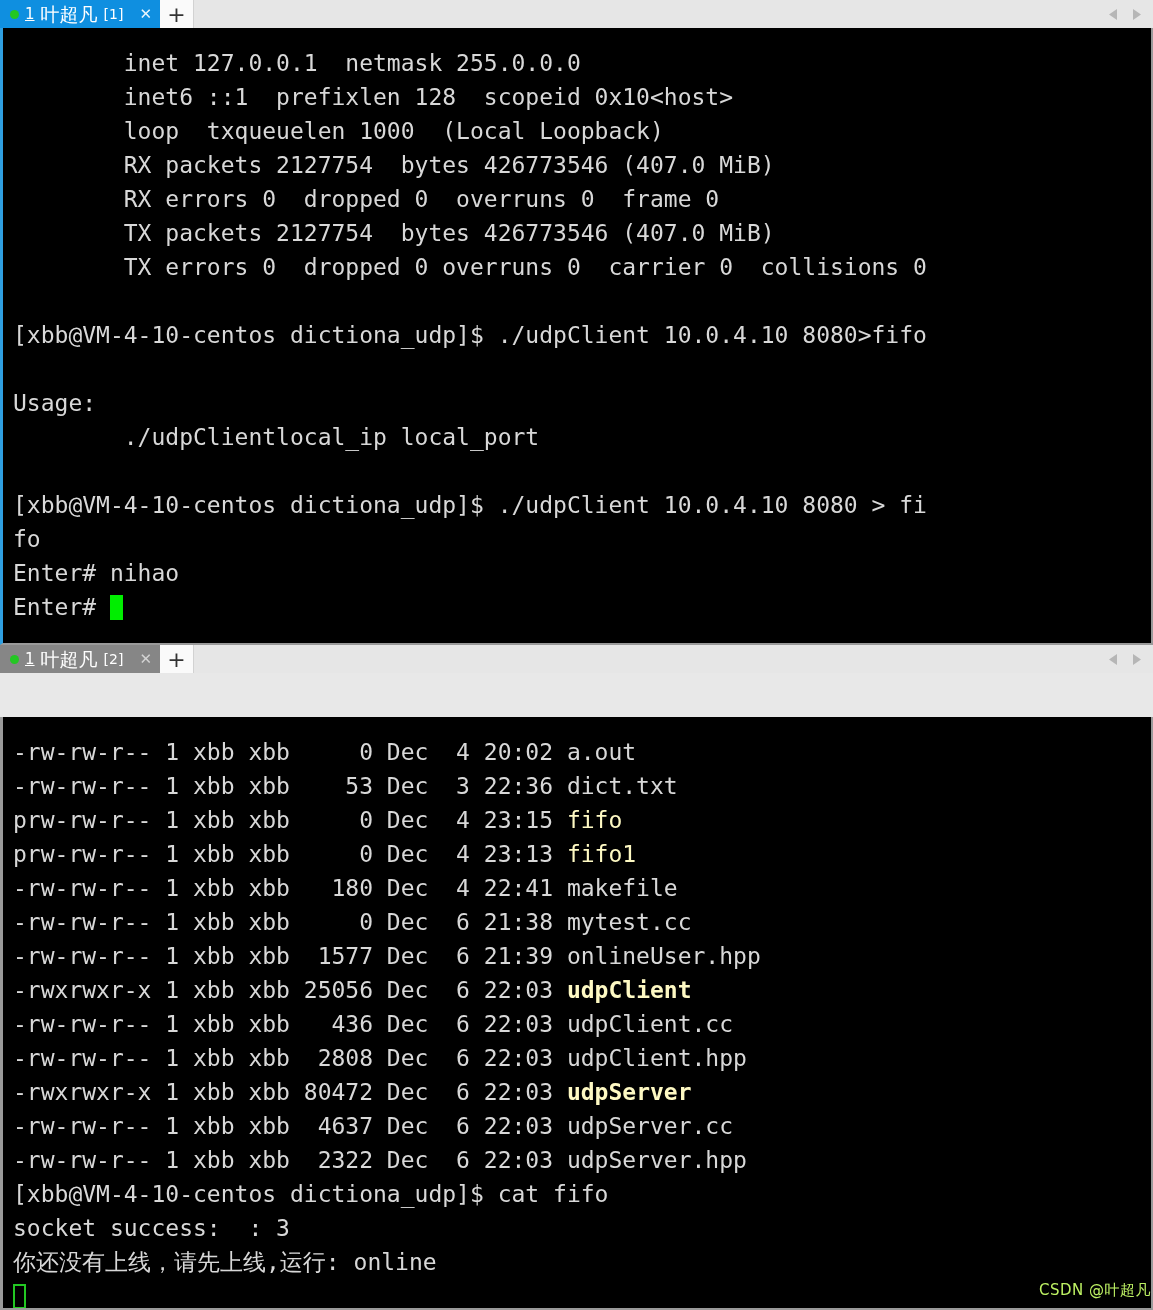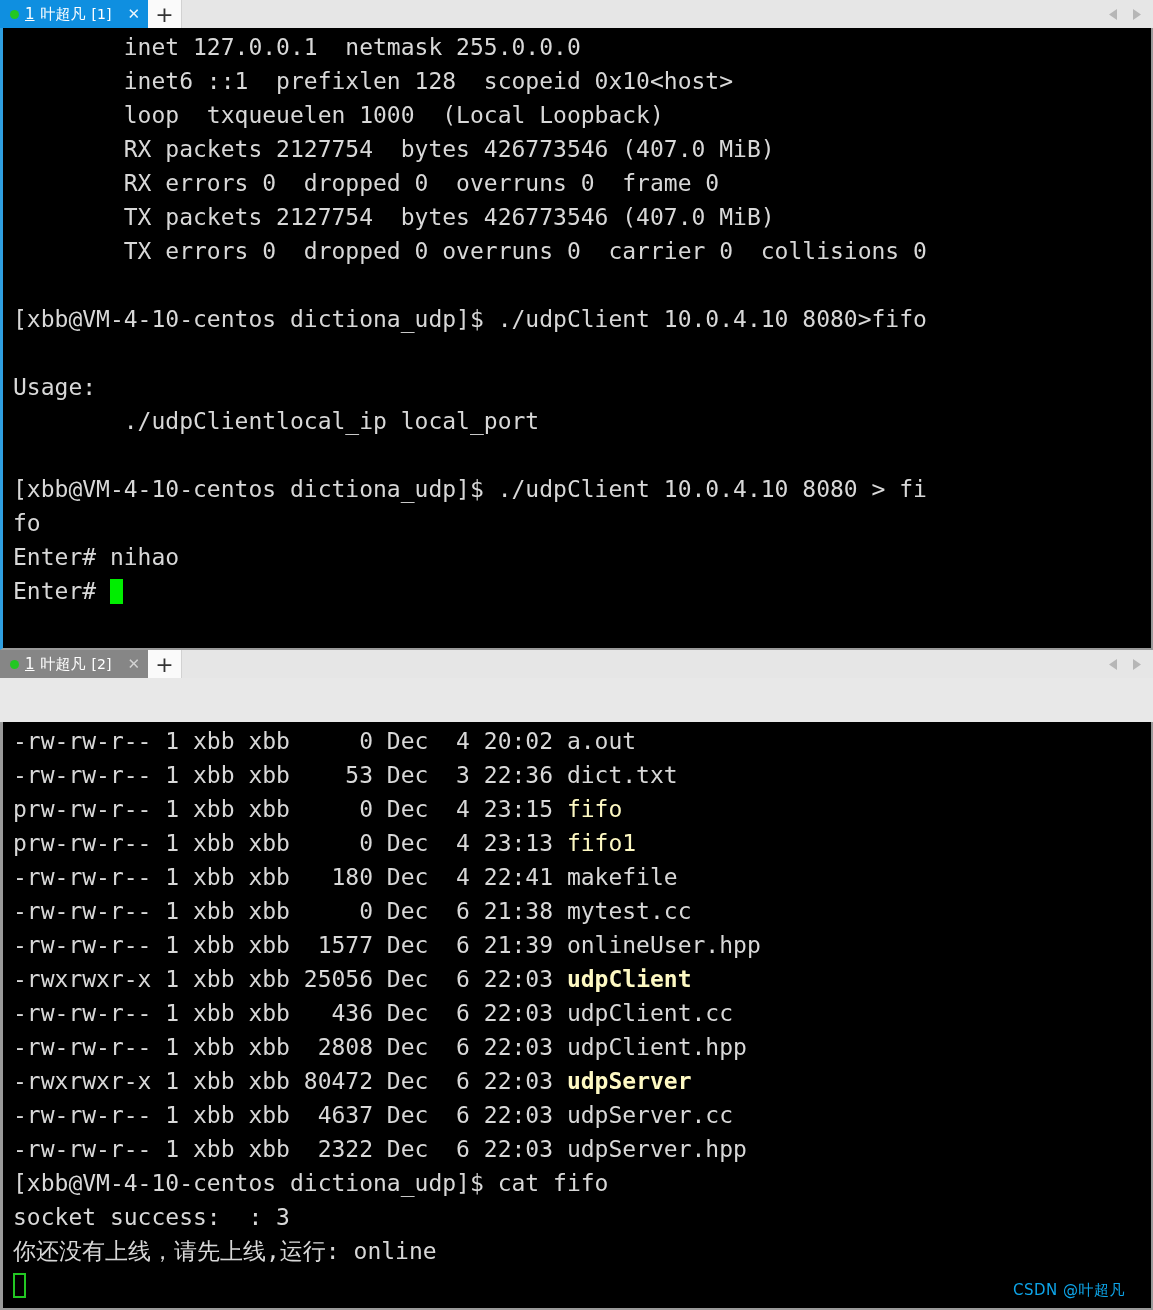--- a/index.html
+++ b/index.html
@@ -66,21 +66,21 @@
     background: #23c723;
     display: inline-block;
     flex: 0 0 auto;
   }
   .tab-num {
     text-decoration: underline;
     font-size: 15px;
     line-height: 1;
   }
   .tab-title {
-    font-size: 15px;
+    font-size: 19px;
     line-height: 1;
     white-space: nowrap;
   }
   .tab-idx {
     font-size: 14px;
     line-height: 1;
     white-space: nowrap;
   }
   .tab-close {
     margin-left: 10px;
@@ -137,21 +137,21 @@
     border-top: 0;
     margin-top: 44px;
   }
 
   .term {
     font-family: "DejaVu Sans Mono", "Liberation Mono", monospace;
     font-size: 23px;
     line-height: 34px;
     color: #d8d8d8;
     white-space: pre;
-    padding: 2px 0 0 10px;
+    padding: 18px 0 0 10px;
     letter-spacing: 0px;
   }
   .term .line { height: 34px; }
 
   .c-white { color: #d8d8d8; }
   .c-yellow { color: #fef9c3; }
   .c-green { color: #fef9c3; font-weight: bold; }
 
   .cursor-filled {
     display: inline-block;
@@ -164,25 +164,25 @@
     display: inline-block;
     width: 13px;
     height: 25px;
     border: 2px solid #23c723;
     box-sizing: border-box;
     vertical-align: -5px;
   }
 
   .watermark {
     position: absolute;
-    right: 26px;
+    right: 0;
     bottom: 8px;
     font-family: "DejaVu Sans", "Liberation Sans", sans-serif;
     font-size: 15px;
-    color: #0ea5e9;
+    color: #bef264;
     letter-spacing: 0.5px;
   }
 </style>
 </head>
 <body>
 
 <div class="app">
 
   <div class="pane pane-top">
     <div class="tabstrip active-strip">

